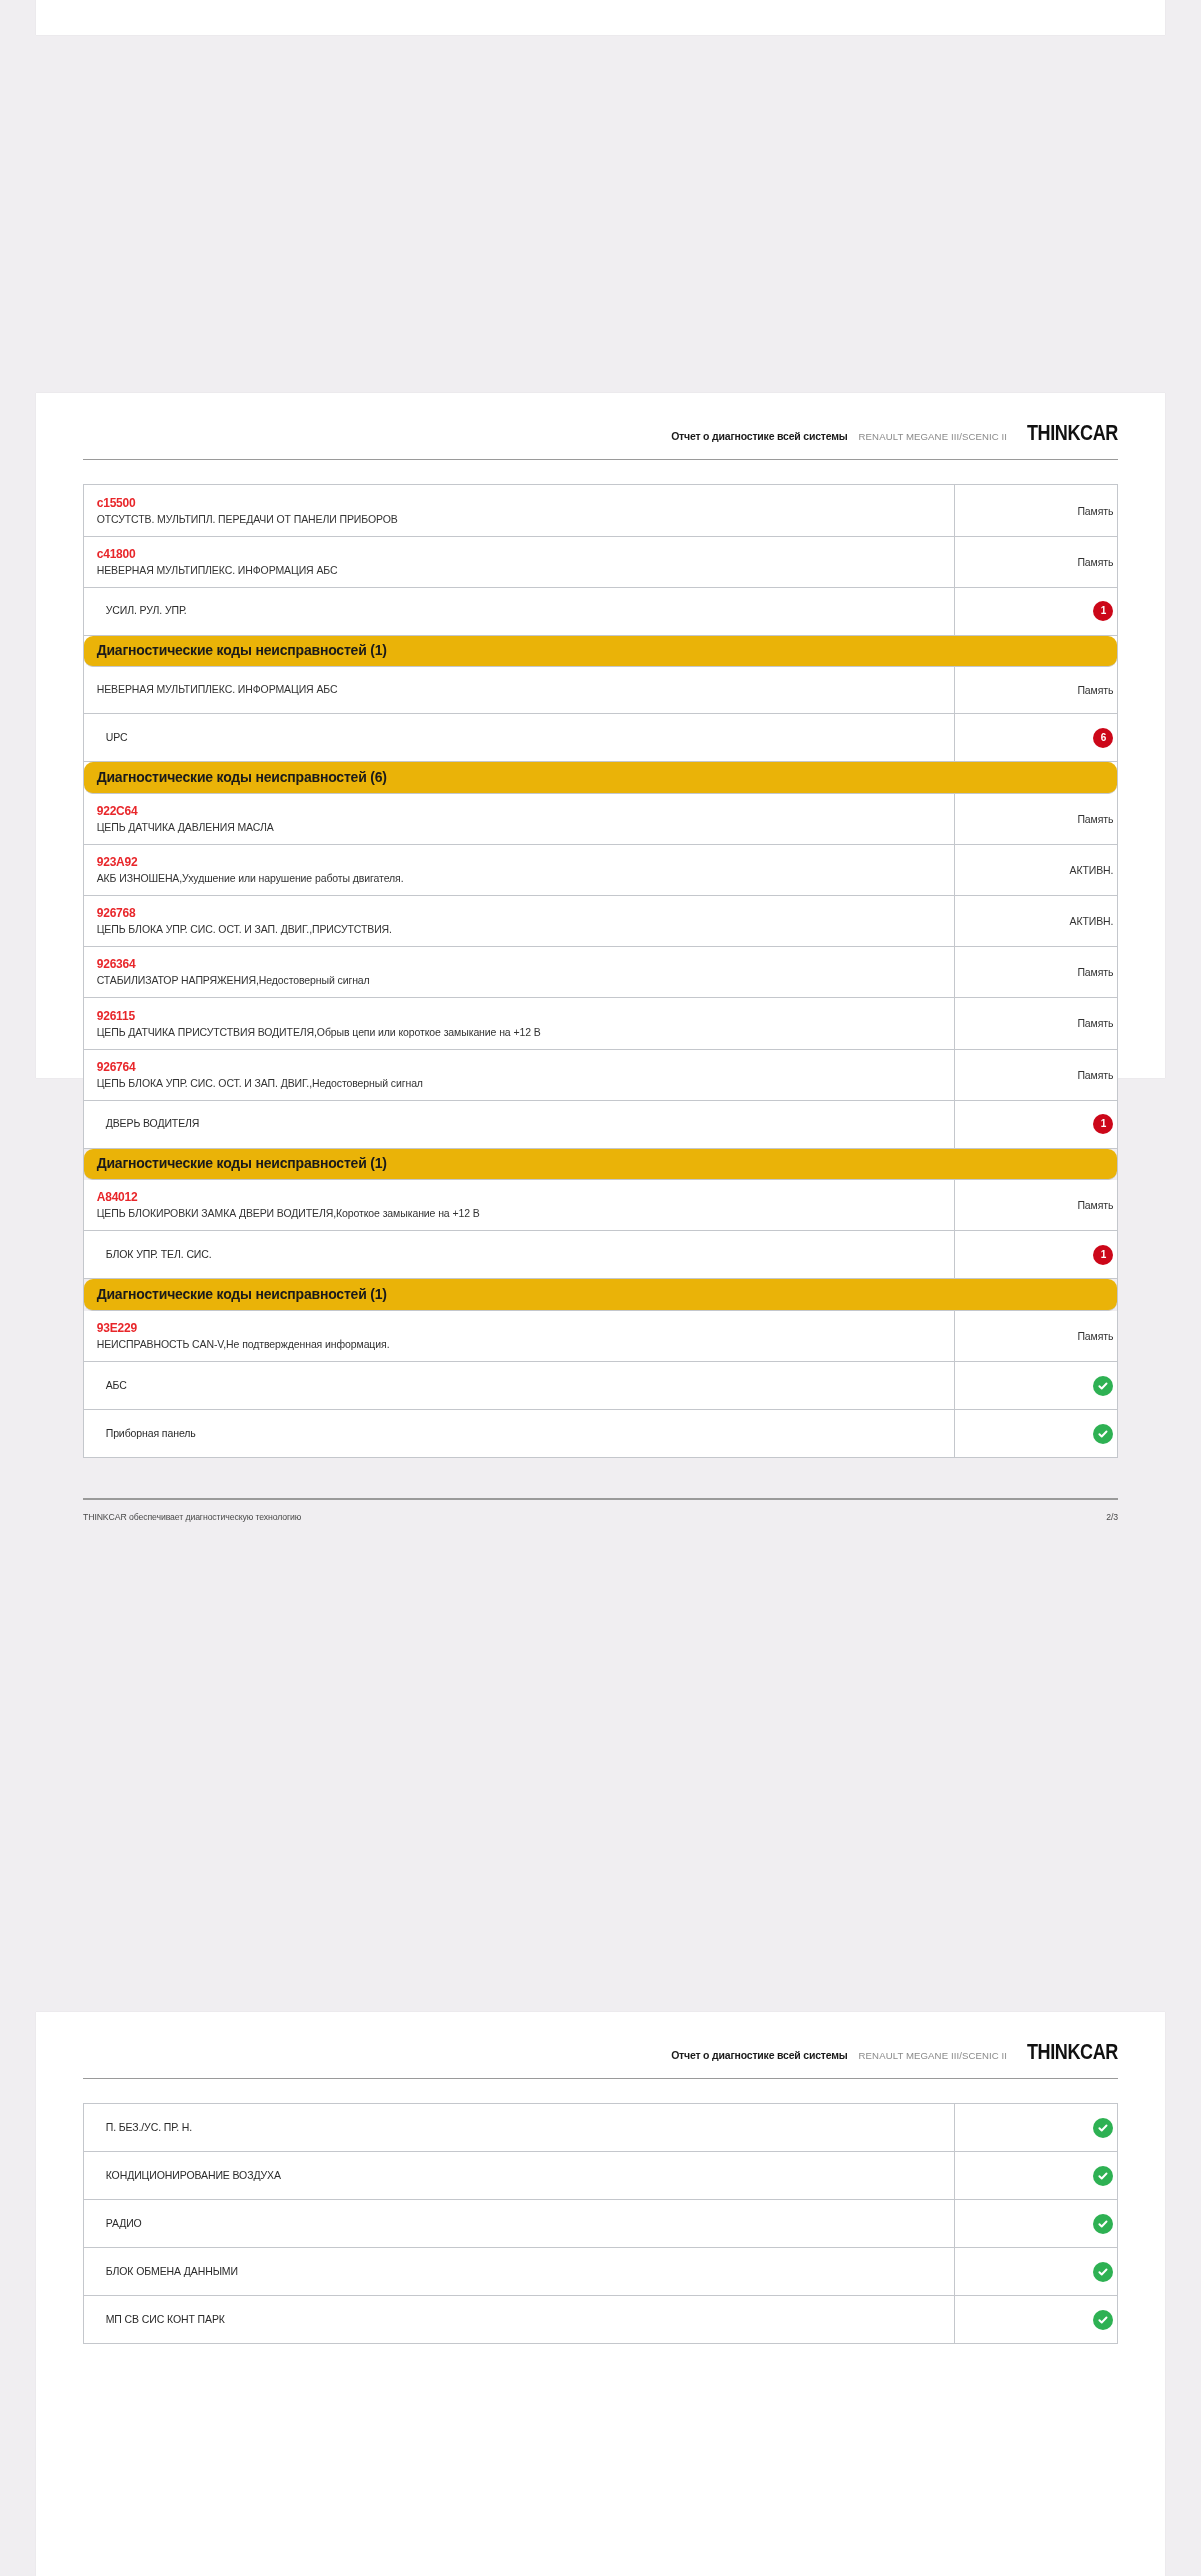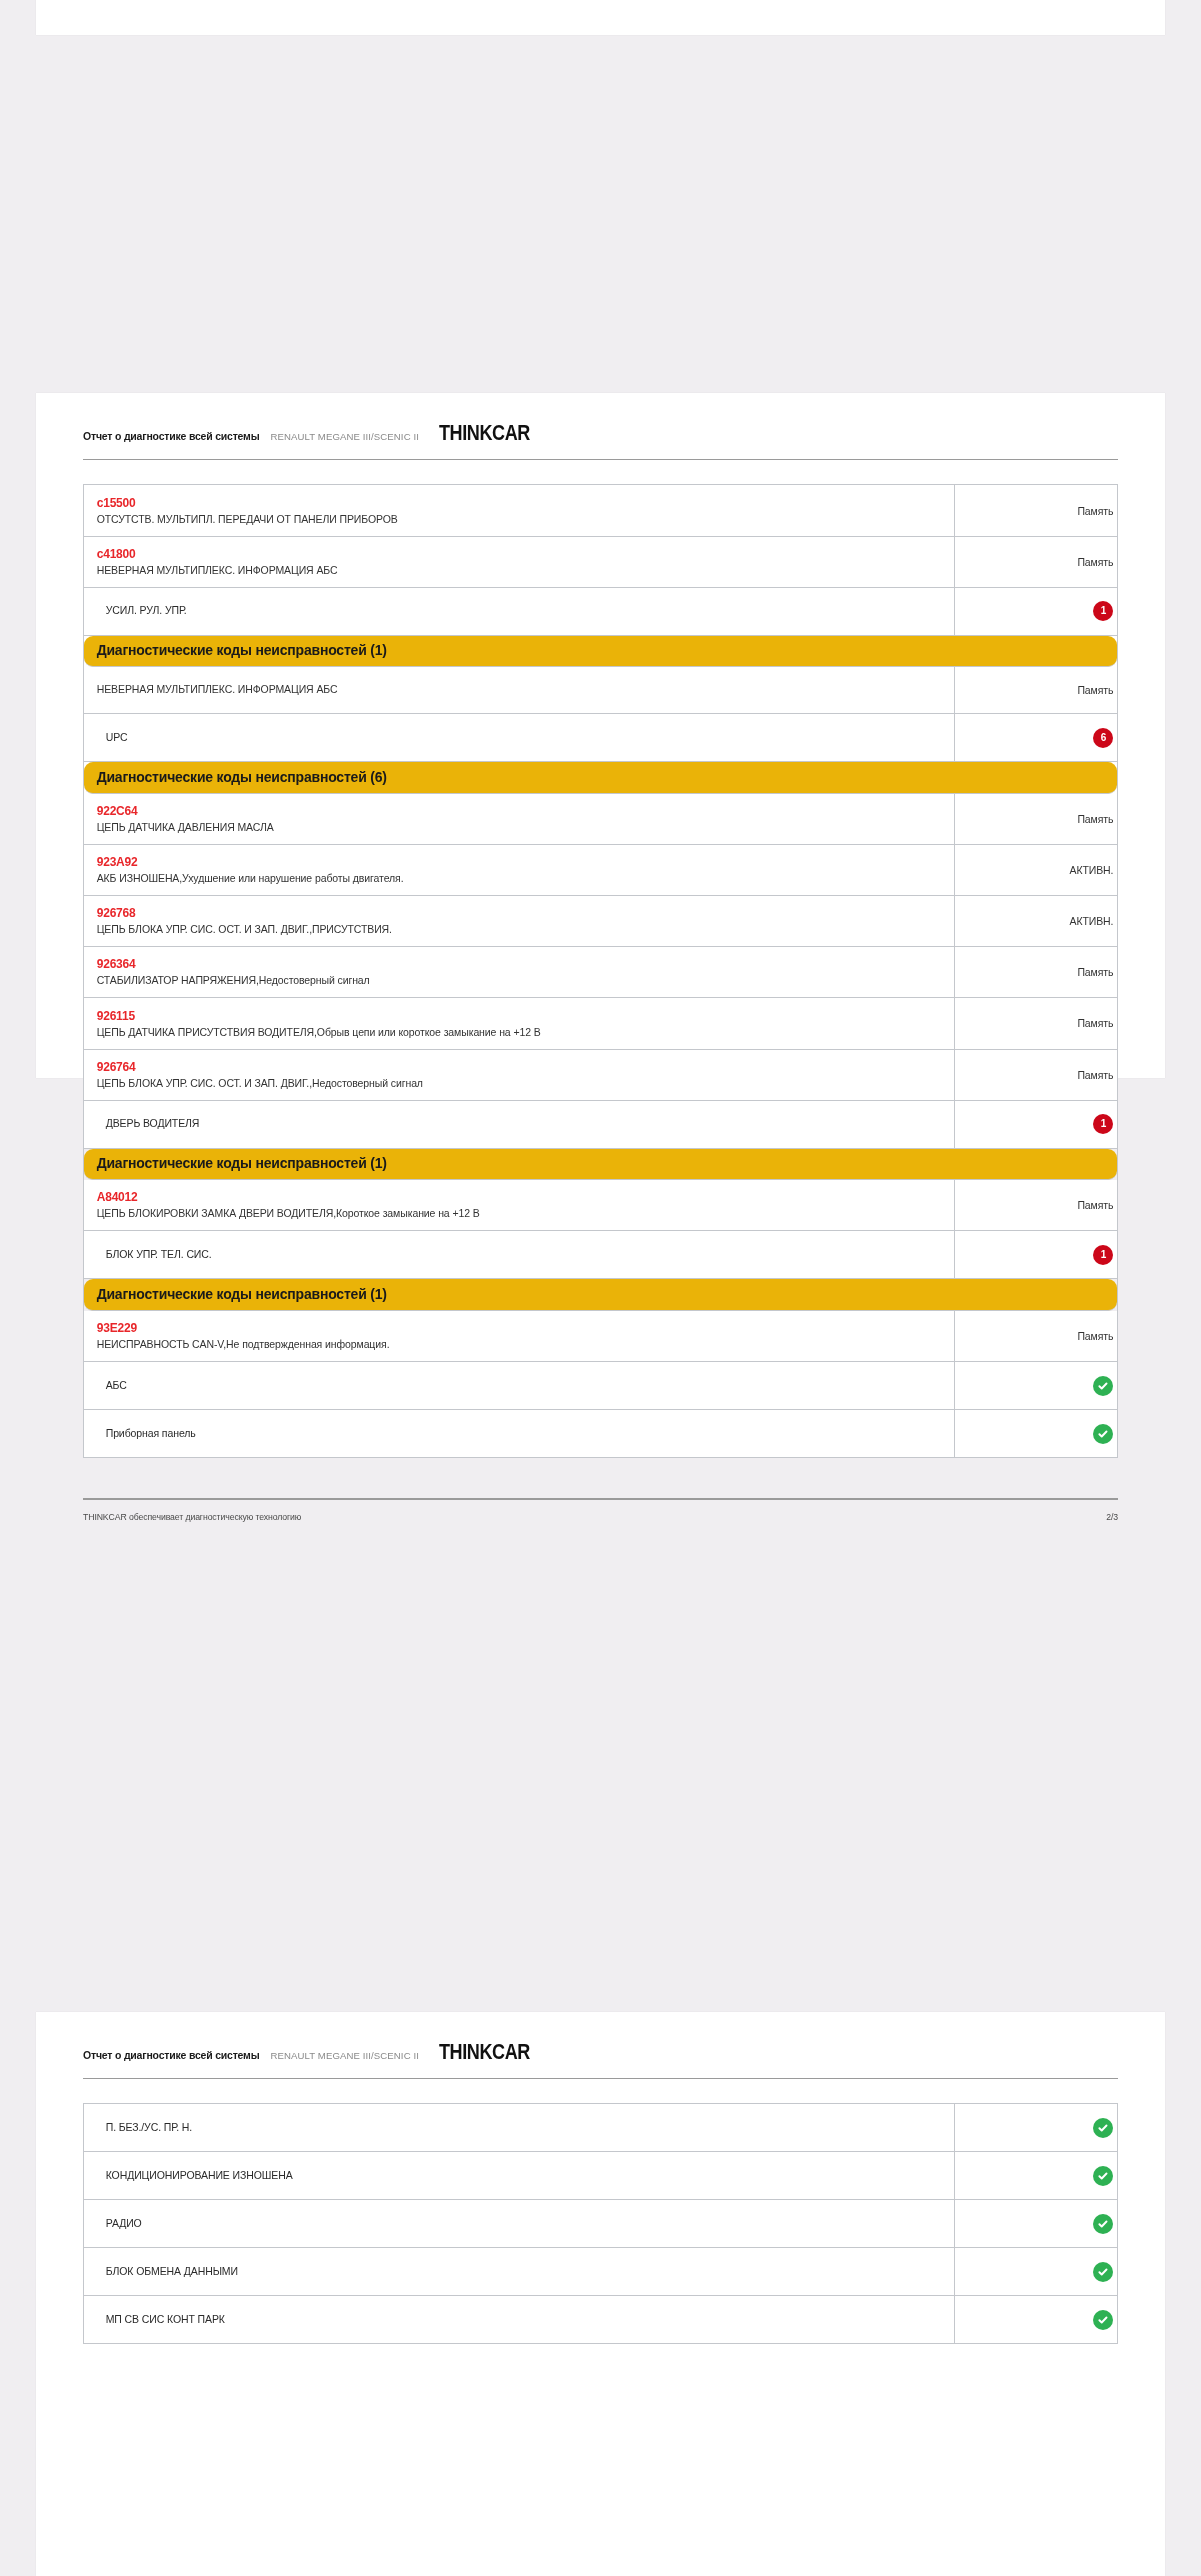--- a/index.html
+++ b/index.html
@@ -27,21 +27,21 @@
   .page-inner {
     padding: 0 47px;
     box-sizing: border-box;
     width: 100%;
   }
 
   
   .rpt-header {
     display: flex;
     align-items: baseline;
-    justify-content: flex-start;
+    justify-content: flex-end;
     padding-top: 27px;
   }
   .rpt-header-left {
     display: flex;
     align-items: baseline;
     gap: 11px;
   }
   .rpt-title {
     font-size: 10.5px;
     font-weight: bold;
@@ -400,21 +400,21 @@
             <div class="cell-status">
               <div class="badge-ok">
                 <svg width="12" height="12" viewBox="0 0 13 13" aria-hidden="true">
                   <path d="M2.6 6.8 L5.1 9.2 L10.3 3.8" fill="none" stroke="#ffffff" stroke-width="2.1" stroke-linecap="round" stroke-linejoin="round"></path>
                 </svg>
               </div>
             </div>
           </div>
           <div class="row system-row">
             <div class="cell-main">
-              <div class="sys-name">КОНДИЦИОНИРОВАНИЕ ИЗНОШЕНА</div>
+              <div class="sys-name">КОНДИЦИОНИРОВАНИЕ ВОЗДУХА</div>
             </div>
             <div class="cell-status">
               <div class="badge-ok">
                 <svg width="12" height="12" viewBox="0 0 13 13" aria-hidden="true">
                   <path d="M2.6 6.8 L5.1 9.2 L10.3 3.8" fill="none" stroke="#ffffff" stroke-width="2.1" stroke-linecap="round" stroke-linejoin="round"></path>
                 </svg>
               </div>
             </div>
           </div>
           <div class="row system-row">

